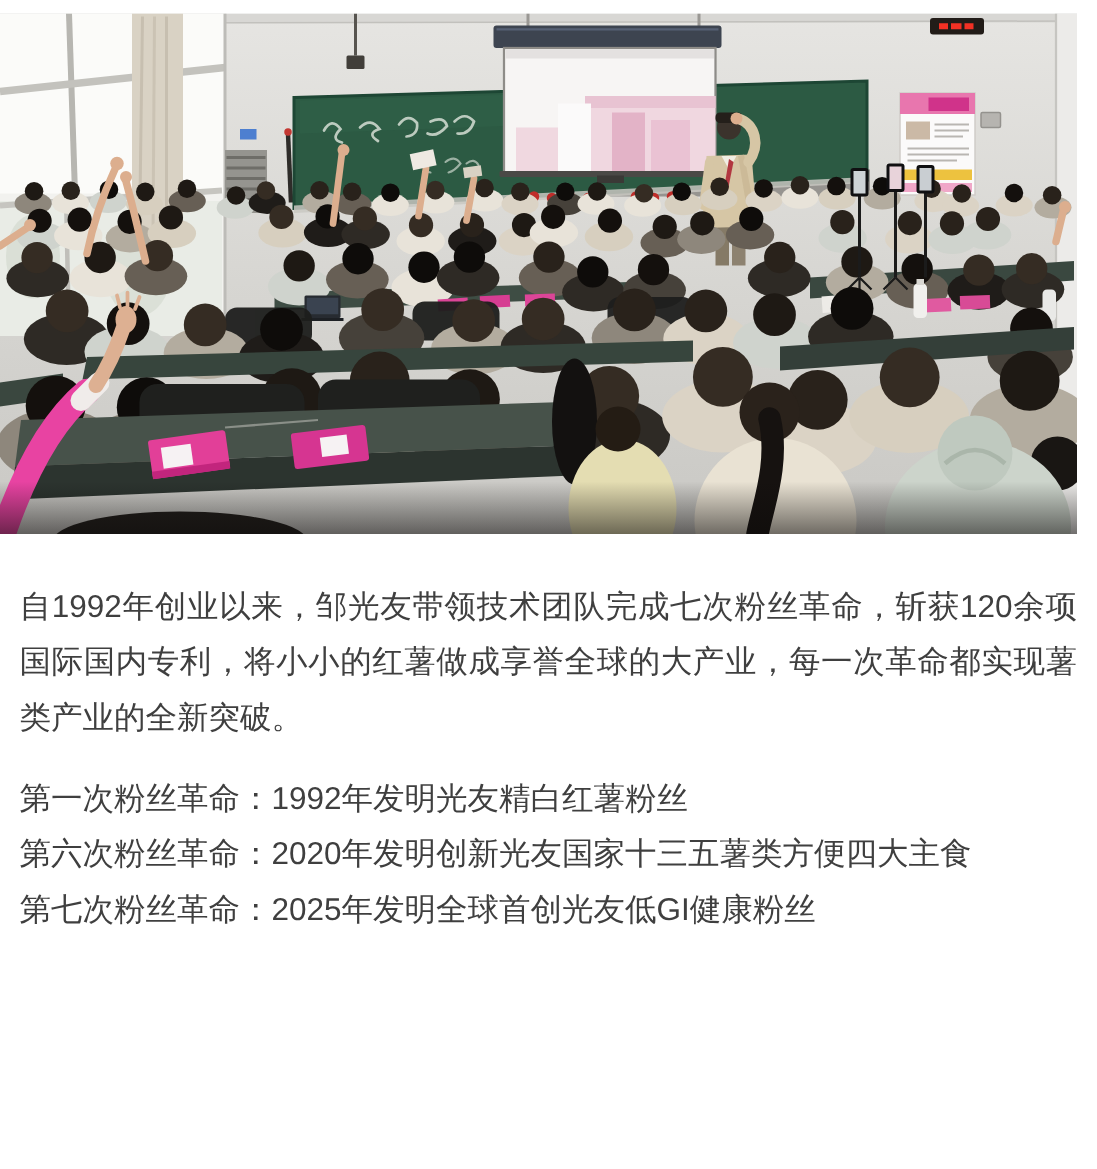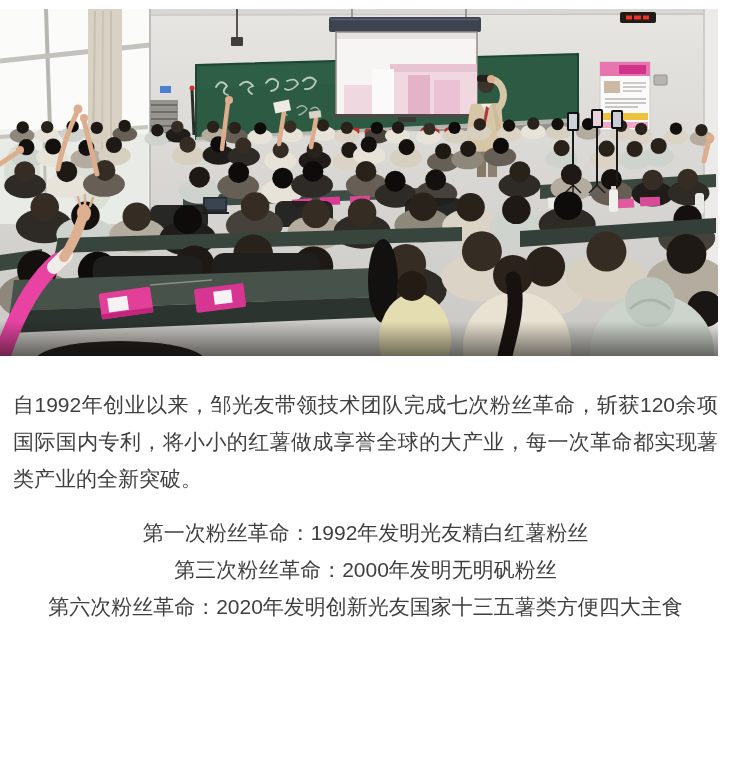--- a/index.html
+++ b/index.html
@@ -5,21 +5,21 @@
   html,body{margin:0;padding:0;}
   body{
     width:731px;height:779px;overflow:hidden;background:#ffffff;
     font-family:"Liberation Sans","DejaVu Sans",sans-serif;
   }
   .photo-wrap{margin:9px 13px 0 0;width:718px;height:347px;}
   .photo-wrap svg{display:block;}
   .article{padding:0 13px;color:#3f3f3f;font-size:21px;line-height:37px;}
   .article p{margin:30px 0 0 0;text-align:justify;}
   ul.revolutions{list-style:none;margin:17px 0 0 0;padding:0;}
-  ul.revolutions li{margin:0;padding:0;white-space:nowrap;text-align:center;}
+  ul.revolutions li{margin:0;padding:0;white-space:nowrap;}
 </style>
 </head>
 <body>
 
 <figure class="photo-wrap">
 <svg width="718" height="347" viewBox="0 0 718 347" role="img">
   <defs>
     <linearGradient id="wallg" x1="0" y1="0" x2="0" y2="1">
       <stop offset="0" stop-color="#e6e5e2"></stop>
           <stop offset="0.55" stop-color="#d6d5d1"></stop>
@@ -449,16 +449,16 @@
   </g>
 
   <rect x="0" y="312" width="718" height="35" fill="url(#vg)"></rect>
 </svg>
 </figure>
 
 <section class="article">
   <p>自1992年创业以来，邹光友带领技术团队完成七次粉丝革命，斩获120余项国际国内专利，将小小的红薯做成享誉全球的大产业，每一次革命都实现薯类产业的全新突破。</p>
   <ul class="revolutions">
     <li>第一次粉丝革命：1992年发明光友精白红薯粉丝</li>
-    <li>第三次粉丝革命：2000年发明无明矾粉丝</li>
     <li>第六次粉丝革命：2020年发明创新光友国家十三五薯类方便四大主食</li>
+    <li>第七次粉丝革命：2025年发明全球首创光友低GI健康粉丝</li>
   </ul>
 </section>
 
 </body></html>

